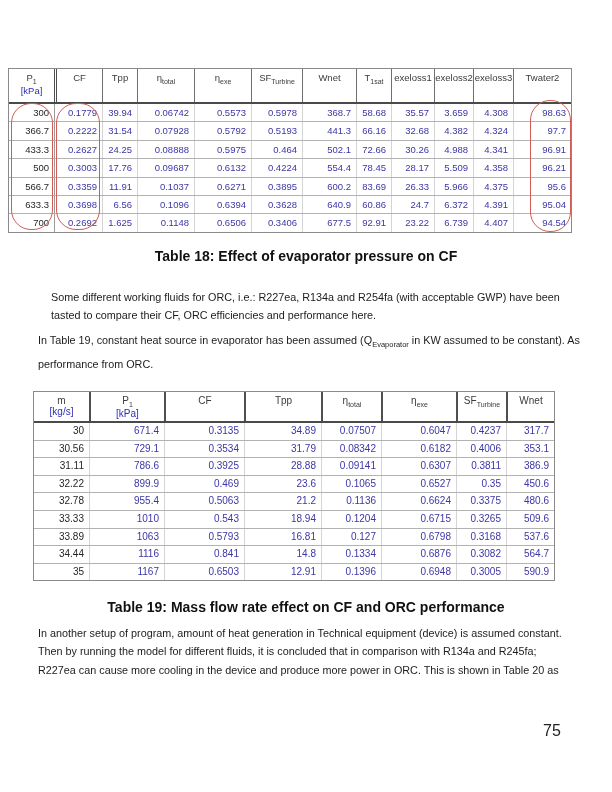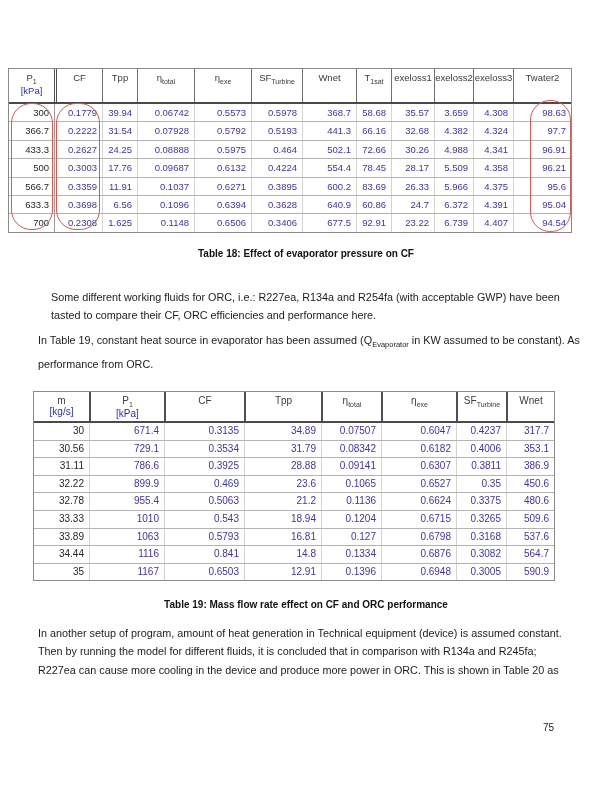--- a/index.html
+++ b/index.html
@@ -57,33 +57,33 @@
     position:absolute; border:1.5px solid #d05c55; border-radius:20px;
     background:transparent; pointer-events:none;
   }
   #oval-p1 { left:11px;  top:103px; width:40px; height:125px; }
   #oval-cf { left:56px;  top:103px; width:42px; height:125px; }
   #oval-tw { left:530px; top:100px; width:39px; height:130px; }
 
   
   .caption {
     position:absolute; left:0; width:612px; text-align:center;
-    font-weight:bold; font-size:10px; color:#111;
+    font-weight:bold; font-size:14px; color:#111;
   }
   #cap18 { top:248px; }
   #cap19 { top:599px;text-align:center; }
 
   .para { position:absolute; left:38px; width:560px; font-size:10.8px; color:#1c1c1c; }
   .pline { line-height:18.4px; white-space:nowrap; }
   .para sub { font-size:7.5px; }
   #p1 { top:288px;margin-left:13px; }
   #p2 { top:331px; }
   #p3 { top:624px; }
 
-  #pagenum { position:absolute; left:543px; top:722px; font-size:10px; color:#222; }
+  #pagenum { position:absolute; left:543px; top:722px; font-size:16px; color:#222; }
 </style>
 </head>
 <body>
 
 <div class="page">
 
   <div class="datatable" id="t18">
     <div class="thead">
       <div class="th c0">
         <div class="h-main"><span>P</span><sub>1</sub></div>
@@ -203,21 +203,21 @@
           <div class="td c5">0.3628</div>
           <div class="td c6">640.9</div>
           <div class="td c7">60.86</div>
           <div class="td c8">24.7</div>
           <div class="td c9">6.372</div>
           <div class="td c10">4.391</div>
           <div class="td c11">95.04</div>
         </div>
         <div class="tr">
           <div class="td c0">700</div>
-          <div class="td c1">0.2308</div>
+          <div class="td c1">0.2692</div>
           <div class="td c2">1.625</div>
           <div class="td c3">0.1148</div>
           <div class="td c4">0.6506</div>
           <div class="td c5">0.3406</div>
           <div class="td c6">677.5</div>
           <div class="td c7">92.91</div>
           <div class="td c8">23.22</div>
           <div class="td c9">6.739</div>
           <div class="td c10">4.407</div>
           <div class="td c11">94.54</div>

